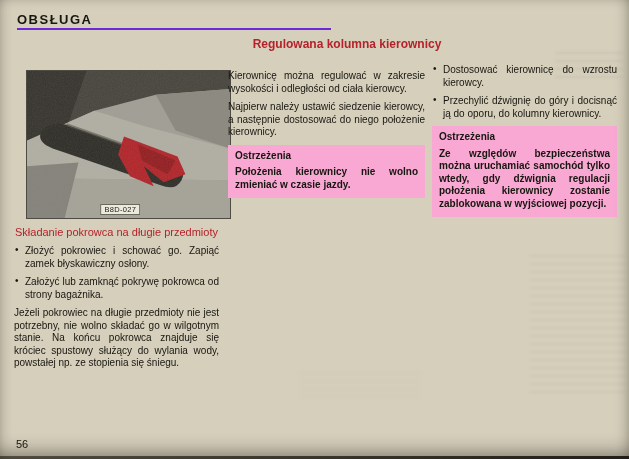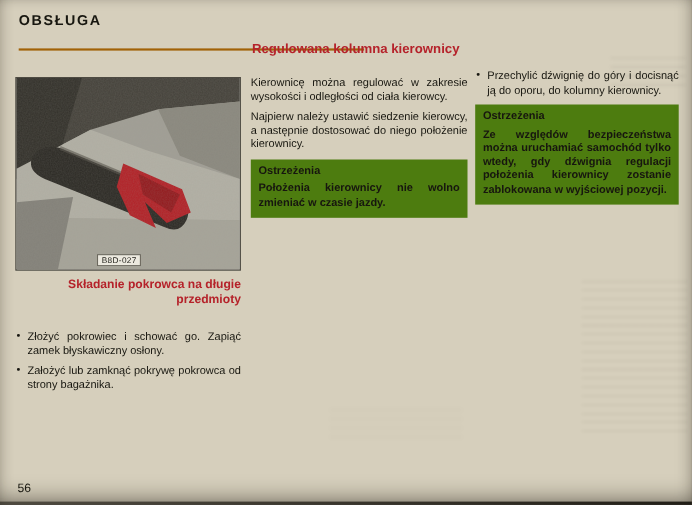--- a/index.html
+++ b/index.html
@@ -13,43 +13,43 @@
     content:"";position:absolute;inset:0;pointer-events:none;
     box-shadow:
       inset 0 -16px 20px -12px rgba(25,22,14,.55),
       inset -10px 0 16px -12px rgba(25,22,14,.38),
       inset 0 8px 12px -10px rgba(25,22,14,.22),
       inset 10px 0 14px -12px rgba(25,22,14,.28);
   }
   .scan-edge{position:absolute;left:0;right:0;bottom:0;height:3px;
     background:linear-gradient(90deg,rgba(22,20,14,.55),rgba(22,20,14,.9));}
   .header{position:absolute;left:17px;top:10px;width:314px;
-    border-bottom:2px solid #a16207;padding-bottom:16px;}
+    border-bottom:2px solid #6d28d9;padding-bottom:0;}
   .header-text{font-size:13px;font-weight:bold;letter-spacing:1.5px;}
   .page-title{position:absolute;left:229px;top:37px;width:236px;margin:0;
-    font-size:12px;font-weight:bold;color:#b5222a;}
+    text-align:center;font-size:12px;font-weight:bold;color:#b5222a;}
   .col{position:absolute;top:70px;font-size:10px;line-height:1.25;text-align:justify;}
   .col-left{left:14px;width:205px;}
   .col-mid{left:228px;width:197px;}
   .col-right{left:432px;top:64px;width:185px;}
-  .photo{position:relative;margin:0 0 7px 0;width:100%;height:176px;
+  .photo{position:relative;margin:0 0 7px 12px;width:100%;height:149px;
     border:1px solid #4e4b42;box-sizing:border-box;background:#8f8d86;}
   .photo svg{display:block;width:100%;height:100%;}
   .photo-label{position:absolute;bottom:3px;background:#ece9df;
     border:1px solid #6b685e;font-size:7.5px;line-height:1.25;padding:0 3px;
     color:#22211b;letter-spacing:.3px;white-space:nowrap;}
   .label-left{left:46%;transform:translateX(-50%);}
   .label-mid{left:58%;}
-  .red-heading{margin:6px 0 22px;font-size:11px;line-height:1.2;font-weight:bold;
-    color:#b5222a;text-align:right;}
+  .red-heading{margin:6px 0 6px;font-size:11px;line-height:1.2;font-weight:normal;
+    color:#b5222a;text-align:center;}
   p{margin:0 0 6px;}
   .bullet{position:relative;padding-left:11px;}
   .bullet::before{content:"\2022";position:absolute;left:1px;top:-1px;}
   .note-heading{margin:8px 0 3px;font-weight:bold;}
-  .warning{background:#4d7c0f;padding:5px 7px 7px;margin-top:4px;}
+  .warning{background:#f9a8d4;padding:5px 7px 7px;margin-top:4px;}
   .warn-title{font-weight:bold;margin:0 0 4px;}
   .warn-text{font-weight:bold;margin:0;}
   .page-number{position:absolute;left:16px;bottom:9px;font-size:11px;margin-top:39px;}
   .smudge{position:absolute;pointer-events:none;
     background:repeating-linear-gradient(180deg,rgba(95,88,70,.16) 0 2px,transparent 2px 8px);
     filter:blur(1.5px);}
   .smudge-a{right:6px;top:52px;width:68px;height:28px;opacity:.55;}
   .smudge-b{right:4px;top:255px;width:96px;height:140px;opacity:.4;}
   .smudge-c{left:300px;top:372px;width:120px;height:28px;opacity:.35;filter:blur(2px);}
 </style>
@@ -87,32 +87,34 @@
         <path d="M40,54 L148,92" stroke="#55524a" stroke-width="3" fill="none" opacity=".6"></path>
         <polygon points="98,66 152,86 160,104 138,112 118,96 128,116 104,106 92,84" fill="#b32127"></polygon>
         <polygon points="112,74 150,90 142,104 116,90" fill="#8c191d" opacity=".8"></polygon>
         <rect width="205" height="148" filter="url(#grain)" opacity=".22"></rect>
       </svg>
       <span class="photo-label label-left">B8D-027</span>
     </figure>
     <div class="red-heading">Składanie pokrowca na długie przedmioty</div>
     <p class="bullet">Złożyć pokrowiec i schować go. Zapiąć zamek błyskawiczny osłony.</p>
     <p class="bullet">Założyć lub zamknąć pokrywę pokrowca od strony bagażnika.</p>
+    <p class="body-text">Jeżeli pokrowiec na długie przedmioty nie jest potrzebny, nie wolno składać go w wilgotnym stanie. Na końcu pokrowca znajduje się króciec spustowy służący do wylania wody, powstałej np. ze stopienia się śniegu.</p>
   </div>
 
   <div class="col col-mid">
     <p class="body-text">Kierownicę można regulować w zakresie wysokości i odległości od ciała kierowcy.</p>
     <p class="body-text">Najpierw należy ustawić siedzenie kierowcy, a następnie dostosować do niego położenie kierownicy.</p>
     <div class="warning">
       <p class="warn-title">Ostrzeżenia</p>
       <p class="warn-text">Położenia kierownicy nie wolno zmieniać w czasie jazdy.</p>
     </div>
   </div>
 
   <div class="col col-right">
+    <p class="bullet">Dostosować kierownicę do wzrostu kierowcy.</p>
     <p class="bullet">Przechylić dźwignię do góry i docisnąć ją do oporu, do kolumny kierownicy.</p>
     <div class="warning">
       <p class="warn-title">Ostrzeżenia</p>
       <p class="warn-text">Ze względów bezpieczeństwa można uruchamiać samochód tylko wtedy, gdy dźwignia regulacji położenia kierownicy zostanie zablokowana w wyjściowej pozycji.</p>
     </div>
   </div>
 
   <div class="page-number">56</div>
 
   <div class="smudge smudge-a"></div>

